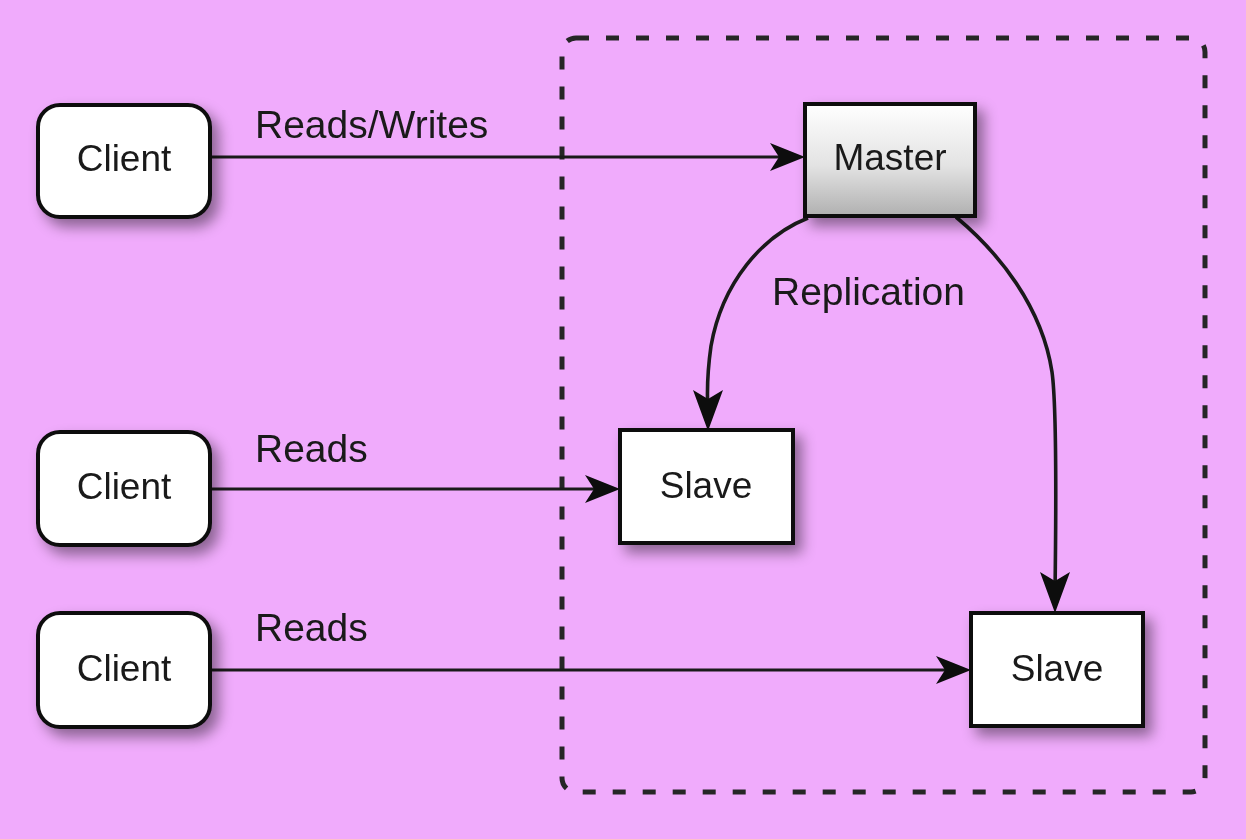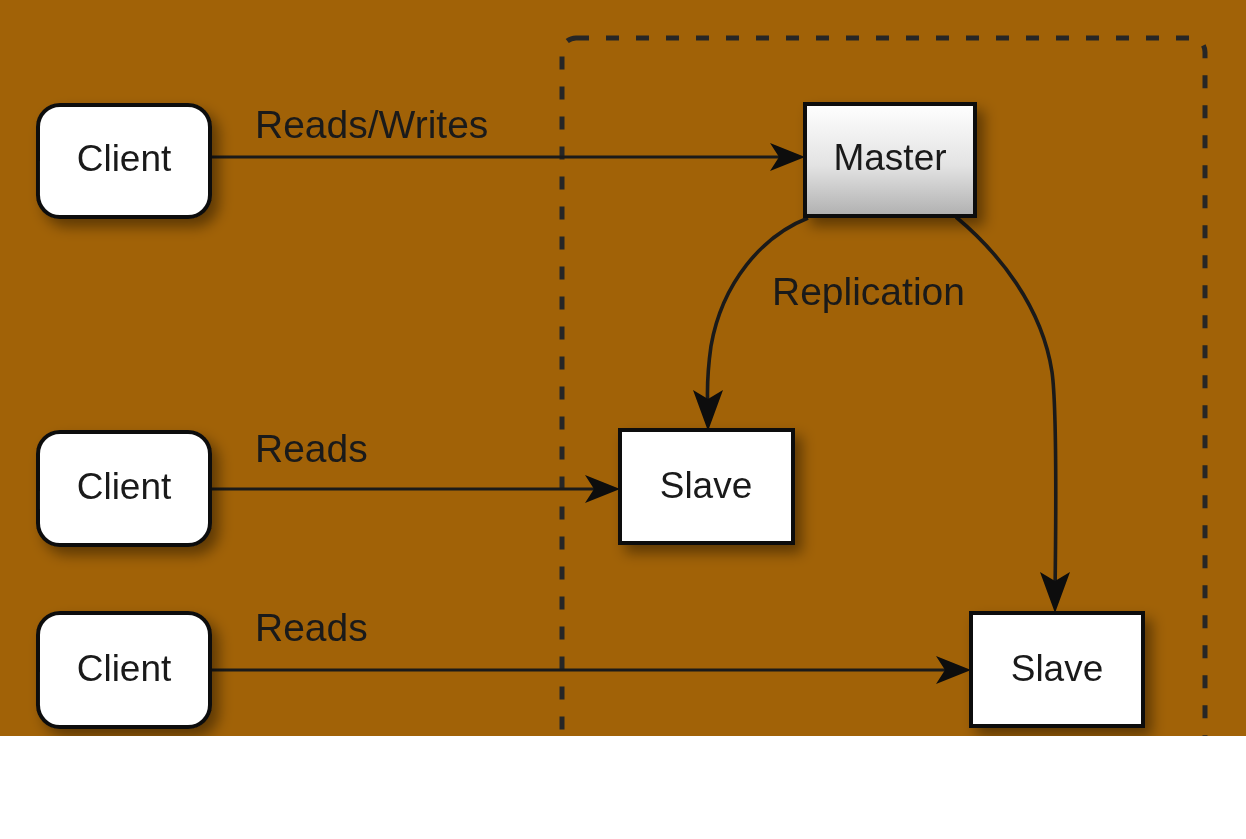--- a/index.html
+++ b/index.html
@@ -7,22 +7,22 @@
     margin: 0;
     padding: 0;
     background: #ffffff;
   }
   body {
     font-family: "Liberation Sans", sans-serif;
   }
   #diagram-root {
     position: relative;
     width: 1246px;
-    height: 736px;
-    background: #a16207;
+    height: 839px;
+    background: #f0abfc;
     overflow: hidden;
   }
   #diagram-svg {
     position: absolute;
     top: 0;
     left: 0;
     width: 1246px;
     height: 839px;
   }
   .node-label {

